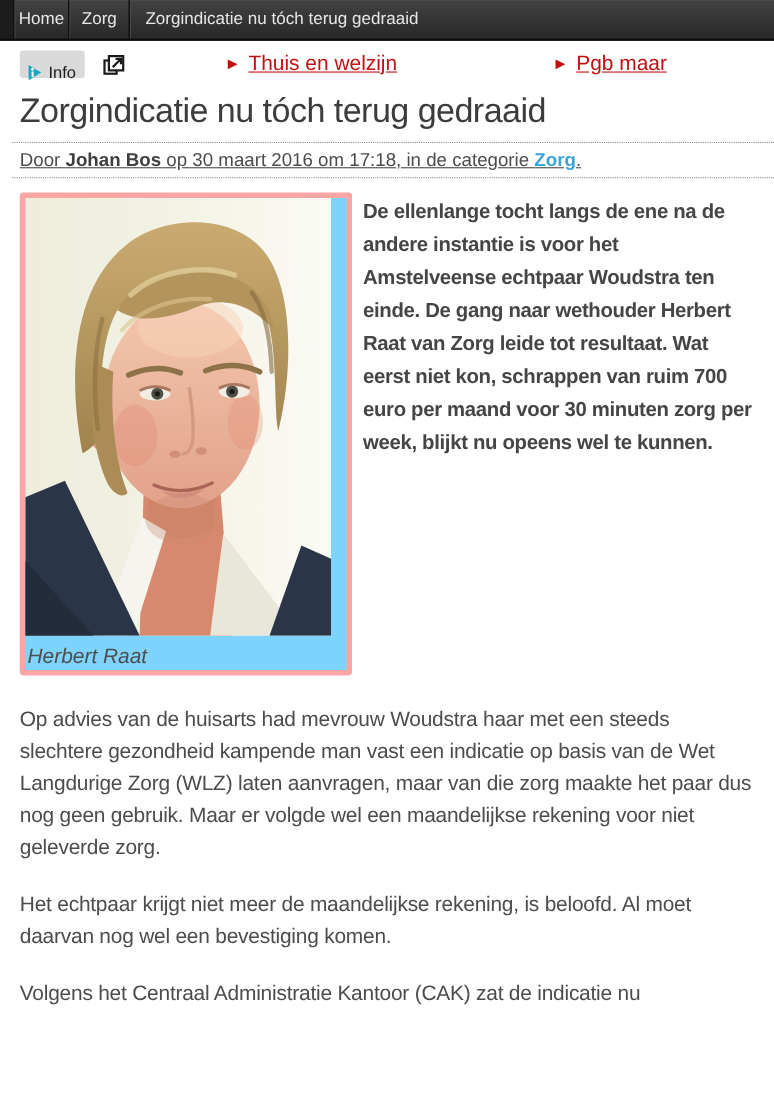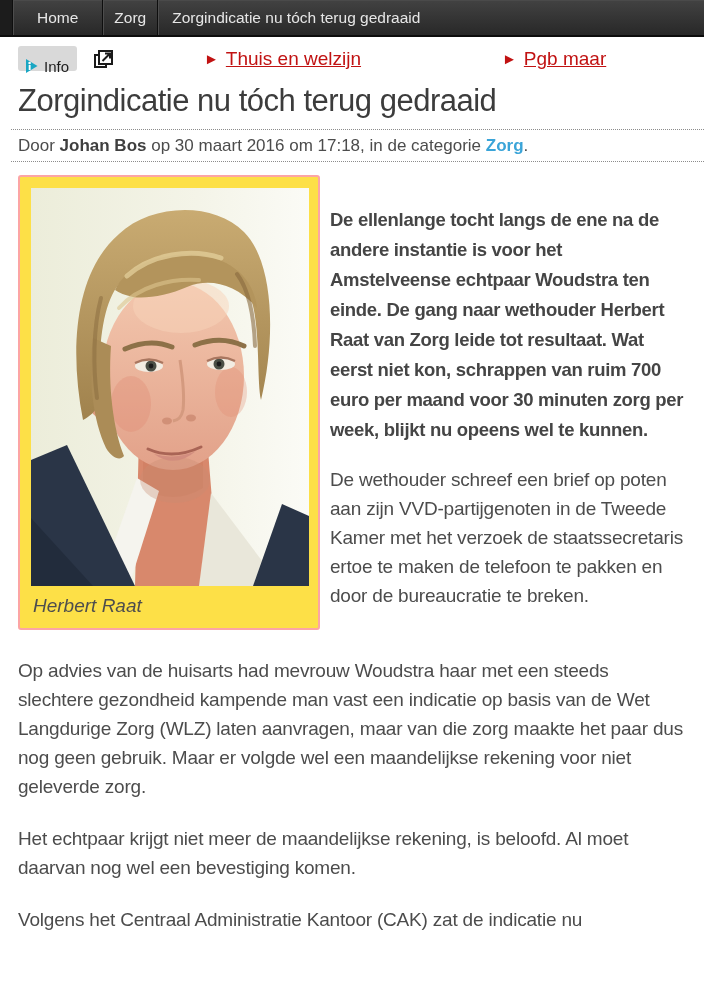--- a/index.html
+++ b/index.html
@@ -14,21 +14,21 @@
     display:flex; height:37px; background:#161616;
     border-bottom:2px solid #0c0c0c; align-items:stretch;
   }
   .nav-spacer { width:12px; background:#1c1c1c; }
   .nav-tab {
     background:linear-gradient(#424242,#282828);
     border-left:1px solid #0e0e0e;
     box-shadow:inset 1px 0 0 #4d4d4d, inset 0 1px 0 #4a4a4a;
     color:#e6e6e6; font-size:15.5px;
     display:flex; align-items:center; justify-content:center;
-    padding:0 24px; cursor:pointer;
+    padding:0 4px; cursor:pointer;
   }
   .nav-tab.small { padding:0 11px; }
   .nav-tab.crumb { flex:1; justify-content:flex-start; padding-left:14px; }
 
   
   .ad-row { position:relative; height:28px; margin-top:9px; }
   .adchoices {
     position:absolute; left:18px; top:0; height:25px;
     background:#d9d9d9; border-radius:3px;
     display:flex; align-items:center; padding:15px 8px 0 5px; gap:4px; cursor:pointer;
@@ -42,36 +42,35 @@
   .ad-link .arr { display:inline-block; text-decoration:none; font-size:15px; margin-right:7px; transform:translateY(-1px); }
   .ad-link.l1 { left:204px; }
   .ad-link.l2 { left:502px; }
 
   
   h1.title {
     margin:8px 18px 9px; font-size:31px; font-weight:400;
     color:#3c3c3c; letter-spacing:-0.5px; line-height:38px;
   }
   .dotted-rule { border-top:1px dotted #8c8c8c; margin:0 0 0 11px; height:1px; }
-  .byline { margin:6px 18px 5px; font-size:17px; color:#4c4c4c; }
+  .byline { margin:6px 18px 5px; font-size:17px; color:#4c4c4c;text-decoration:underline; }
   .byline b { color:#3f3f3f; }
   .byline .cat-link { color:#3aa4d8; font-weight:700; text-decoration:none; cursor:pointer; }
 
   
   .content-row { display:flex; margin:13px 18px 0; align-items:flex-start; }
   figure.photo-card {
     width:302px; flex:0 0 302px;
-    background:#fde047; border:2px solid #fca5a5; border-radius:3px;
-    padding:11px;
+    background:#7dd3fc; border:5px solid #fca5a5; border-radius:3px;
   }
   figure.photo-card svg.portrait { display:block; width:278px; height:398px; }
   figcaption {
     font-style:italic; font-size:19px; color:#4e4e4e; margin-top:9px; padding-left:2px;
   }
-  .lead-col { flex:1; padding-left:10px; padding-top:2px;margin-top:28px; }
+  .lead-col { flex:1; padding-left:10px; padding-top:2px; }
   p.intro {
     font-weight:700; font-size:18.5px; line-height:30px; color:#454545;
     letter-spacing:-0.3px; margin-bottom:20px;
   }
   p.lead2 { font-size:19px; line-height:29px; color:#4c4c4c; letter-spacing:-0.2px; }
 
   
   .body-text { margin:26px 18px 0; }
   .body-text p {
     font-size:19px; line-height:29px; color:#4c4c4c;
@@ -184,21 +183,20 @@
       <path d="M62 150 C57 192 62 232 75 260 C81 270 89 273 93 268 C82 240 77 198 80 158 Z" fill="#ab8c57"></path>
       <path d="M96 88 C120 66 160 60 190 70" stroke="#e3cf9b" stroke-width="5" fill="none" opacity="0.75" stroke-linecap="round"></path>
       <path d="M88 120 C108 98 140 90 168 92" stroke="#dcc48d" stroke-width="4" fill="none" opacity="0.6" stroke-linecap="round"></path>
       <path d="M206 86 C218 102 223 130 224 158" stroke="#87693d" stroke-width="4" fill="none" opacity="0.6" stroke-linecap="round"></path>
       <path d="M70 110 C62 140 62 180 66 210" stroke="#87693d" stroke-width="4" fill="none" opacity="0.5" stroke-linecap="round"></path>
     </svg>
     <figcaption>Herbert Raat</figcaption>
   </figure>
   <div class="lead-col">
     <p class="intro">De ellenlange tocht langs de ene na de andere instantie is voor het Amstelveense echtpaar Woudstra ten einde. De gang naar wethouder Herbert Raat van Zorg leide tot resultaat. Wat eerst niet kon, schrappen van ruim 700 euro per maand voor 30 minuten zorg per week, blijkt nu opeens wel te kunnen.</p>
-    <p class="lead2">De wethouder schreef een brief op poten aan zijn VVD-partijgenoten in de Tweede Kamer met het verzoek de staatssecretaris ertoe te maken de telefoon te pakken en door de bureaucratie te breken.</p>
   </div>
 </div>
 
 <div class="body-text">
   <p>Op advies van de huisarts had mevrouw Woudstra haar met een steeds slechtere gezondheid kampende man vast een indicatie op basis van de Wet Langdurige Zorg (WLZ) laten aanvragen, maar van die zorg maakte het paar dus nog geen gebruik. Maar er volgde wel een maandelijkse rekening voor niet geleverde zorg.</p>
   <p>Het echtpaar krijgt niet meer de maandelijkse rekening, is beloofd. Al moet daarvan nog wel een bevestiging komen.</p>
   <p>Volgens het Centraal Administratie Kantoor (CAK) zat de indicatie nu</p>
 </div>
 
 </body></html>

